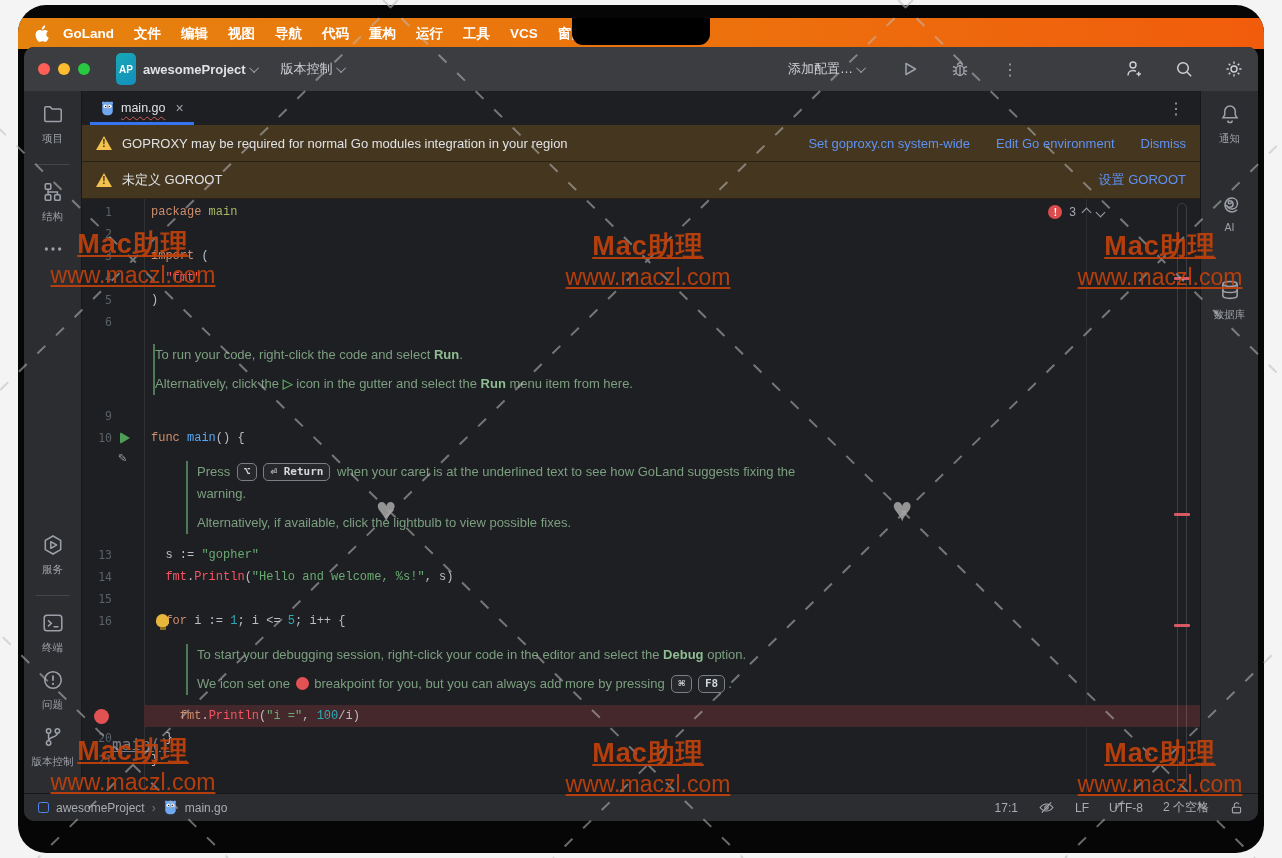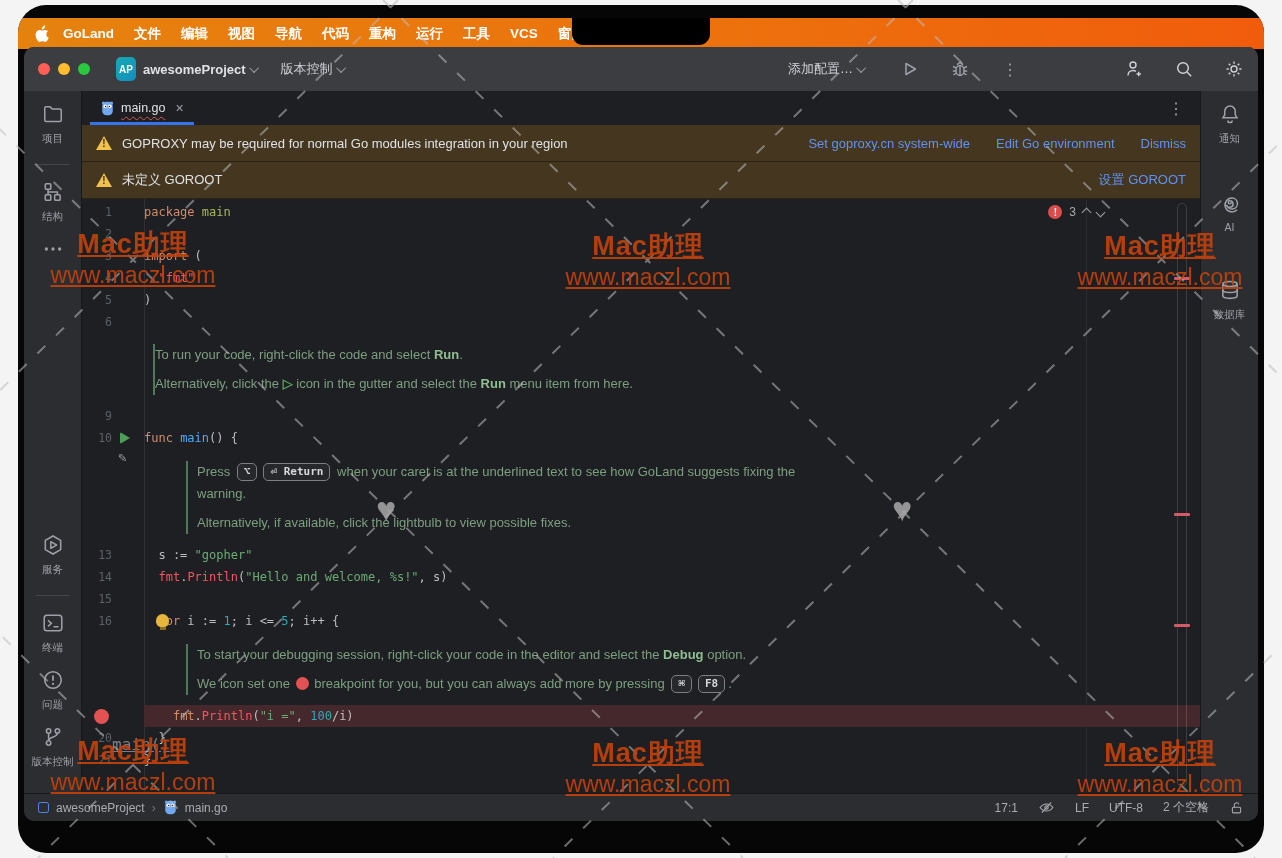--- a/index.html
+++ b/index.html
@@ -18,21 +18,21 @@
   .notch { position:absolute; left:50%; transform:translateX(-50%); top:0; width:138px; height:27px;
     background:#000; border-radius:0 0 11px 11px; }
 
   
   .window { position:absolute; left:6px; right:6px; top:42px; bottom:32px;
     background:#1E1F22; border-radius:10px; overflow:hidden; display:flex; flex-direction:column; }
   .titlebar { height:44px; background:#3B3D40; display:flex; align-items:center;
     padding:0 14px; color:#DFE1E5; font-size:13px; flex:none; }
   .tl { width:12px; height:12px; border-radius:50%; margin-right:8px; }
   .tl.red{background:#FF5F57}.tl.yellow{background:#FEBC2E}.tl.green{background:#28C840}
-  .proj-badge { width:20px; height:24px; border-radius:5px; background:linear-gradient(135deg,#16A8B4,#148FBF);
+  .proj-badge { width:20px; height:32px; border-radius:5px; background:linear-gradient(135deg,#16A8B4,#148FBF);
     color:#fff; font-size:10px; font-weight:700; display:flex; align-items:center; justify-content:center;
     margin:0 7px 0 18px; }
   .proj-name { font-weight:600; }
   .chev { display:inline-block; width:7px; height:7px; border-left:1.5px solid #9DA0A8;
     border-bottom:1.5px solid #9DA0A8; transform:rotate(-45deg) translateY(-2px); margin:0 4px 0 6px; }
   .vcs-btn { color:#CED0D6; margin-left:18px; }
   .tb-right { margin-left:auto; display:flex; align-items:center; gap:30px; color:#9DA0A8; }
   .runcfg { color:#CED0D6; display:flex; align-items:center; }
   .kebab { font-size:16px; color:#9DA0A8; padding:0 2px; }
   .tb-gap { width:44px; }
@@ -70,21 +70,21 @@
 
   
   .editor { flex:1; position:relative; background:#1E1F22; overflow:hidden;
     font-family:"DejaVu Sans Mono", monospace; font-size:12px; color:#BCBEC4; padding-top:2px; }
   .editor::before { content:""; position:absolute; left:62px; top:0; bottom:0; width:1px; background:#2E3034; }
   .guide { position:absolute; left:1004px; top:0; bottom:0; width:1px; background:#2B2D31; }
   .row { display:flex; height:22px; line-height:22px; position:relative; }
   .gut { width:62px; flex:none; display:flex; align-items:center; }
   .gut .num { width:30px; text-align:right; color:#5A6168; font-size:11.5px; flex:none; }
   .gut .slot { width:26px; flex:none; display:flex; justify-content:center; align-items:center; }
-  .codeln { flex:1; white-space:pre; }
+  .codeln { flex:1; padding-left:7px; white-space:pre;font-family:Liberation Mono, monospace; }
   .row.hl .codeln { background:#45282B; }
   .bp-dot { width:15px; height:15px; border-radius:50%; background:#E35252; margin-left:12px; }
   .run-tri { width:0; height:0; border-left:10px solid #4E9E58; border-top:6px solid transparent;
     border-bottom:6px solid transparent; border-radius:2px; }
   .kw{color:#CF8E6D}.pkg{color:#A9B665}.fn{color:#56A8F5}.str{color:#6AAB73}
   .num{color:#2AACB8}.err{color:#F75464}.pl{color:#BCBEC4}
   .hint-block { border-left:2px solid #4E7A57; font-family:"Liberation Sans", sans-serif;
     font-size:13px; color:#7C9F80; }
   .hint-block.a { margin:11px 0 10px 71px; }
   .hint-block.b { margin:12px 0 10px 104px; padding-left:9px; }

